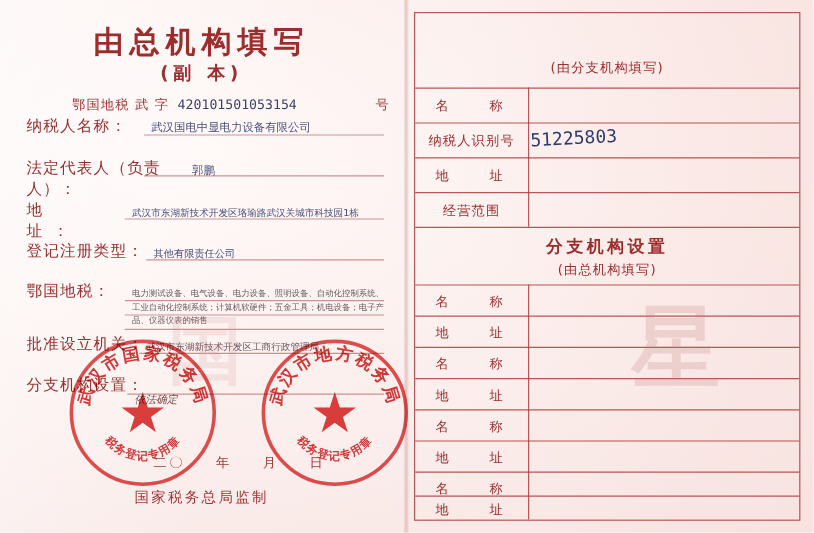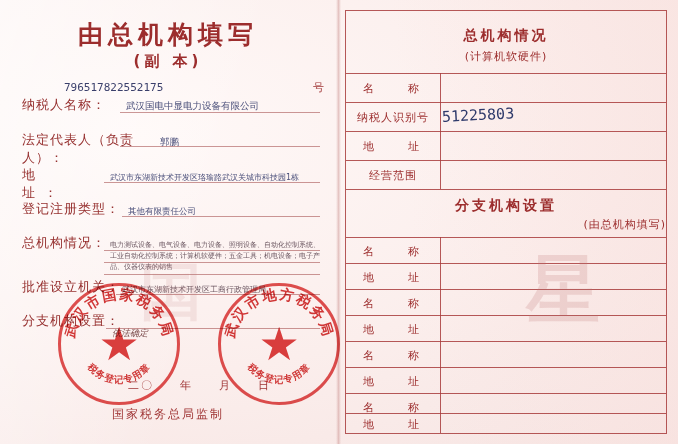--- a/index.html
+++ b/index.html
@@ -255,21 +255,22 @@
 <div id="page">
   <div id="paper"></div>
   <div id="fold"></div>
 
   <div id="left">
 
     <div id="doc-title" class="cn">由总机构填写</div>
     <div id="doc-subtitle" class="cn">(副 本)</div>
 
     <div id="serial-row">
-      <span class="serial-num">796517822552175</span>
+      <span class="serial-pre">鄂国地税 武 字</span>
+      <span class="serial-num">420101501053154</span>
       <span class="serial-suffix">号</span>
     </div>
 
     <div class="field" style="top:96px;">
       <span class="lab">纳税人名称：</span>
     </div>
     <div class="valline" style="left:126px; top:100px; font-size:9.5px; color:#4a4f7a;">武汉国电中显电力设备有限公司</div>
     <div class="uline" style="left:120px; top:112px; width:200px;"></div>
 
     <div class="field" style="top:131px;">
@@ -284,21 +285,21 @@
     <div class="valline" style="left:110px; top:172px; font-size:8px; color:#4a4f7a;">武汉市东湖新技术开发区珞瑜路武汉关城市科技园1栋</div>
     <div class="uline" style="left:104px; top:182px; width:216px;"></div>
 
     <div class="field" style="top:200px;">
       <span class="lab" style="width:112px;">登记注册类型：</span>
     </div>
     <div class="valline" style="left:128px; top:206px; font-size:8.5px; color:#4a4f7a;">其他有限责任公司</div>
     <div class="uline" style="left:122px; top:216px; width:198px;"></div>
 
     <div class="field" style="top:234px;">
-      <span class="lab" style="width:96px;">总机构情况：</span>
+      <span class="lab" style="width:96px;">鄂国地税：</span>
     </div>
     <div class="valline" style="left:110px; top:240px; font-size:7px; color:#6b5660; width:210px; white-space:normal; line-height:11px;">电力测试设备、电气设备、电力设备、照明设备、自动化控制系统、工业自动化控制系统；计算机软硬件；五金工具；机电设备；电子产品、仪器仪表的销售</div>
     <div class="uline" style="left:104px; top:250px; width:216px;"></div>
     <div class="uline" style="left:104px; top:262px; width:216px;"></div>
     <div class="uline" style="left:104px; top:274px; width:216px;"></div>
 
     <div class="field" style="top:278px;">
       <span class="lab" style="width:112px;font-family:Liberation Mono, monospace;">批准设立机关：</span>
     </div>
     <div class="valline" style="left:122px; top:284px; font-size:8px; color:#6b5660;">武汉市东湖新技术开发区工商行政管理局</div>
@@ -347,22 +348,21 @@
       </div>
       <div class="star">★</div>
     </div>
 
     <div id="date-line" class="cn">二〇　　年　　月　　日</div>
     <div id="issuer" class="cn">国家税务总局监制</div>
   </div>
 
   <div id="right">
 
-    <div class="rtitle" style="top:16px;">总机构情况</div>
-    <div class="rsub" style="top:38px;">(计算机软硬件)</div>
+    <div class="rsub" style="top:38px;">(由分支机构填写)</div>
 
     <div class="hline" style="top:62px;"></div>
 
     <div class="vline" style="left:94px; top:62px; height:116px;"></div>
 
     <div class="rrow-label" style="left:4px; top:70px;">名　　称</div>
     <div class="rrow-val" style="top:70px;"></div>
     <div class="hline" style="top:91px;"></div>
 
     <div class="rrow-label tight" style="left:4px; top:99px;">纳税人识别号</div>
@@ -371,21 +371,21 @@
 
     <div class="rrow-label" style="left:4px; top:128px;">地　　址</div>
     <div class="rrow-val" style="top:128px;"></div>
     <div class="hline" style="top:149px;"></div>
 
     <div class="rrow-label tight" style="left:4px; top:157px;">经营范围</div>
     <div class="rrow-val" style="top:157px;"></div>
     <div class="hline" style="top:178px;"></div>
 
     <div class="rtitle" style="top:186px;">分支机构设置</div>
-    <div class="rsub" style="top:206px;text-align:right;">(由总机构填写)</div>
+    <div class="rsub" style="top:206px;">(由总机构填写)</div>
     <div class="hline" style="top:226px;"></div>
 
     <div class="vline" style="left:94px; top:226px; height:196px;"></div>
 
     <div class="rrow-label" style="left:4px; top:233px;">名　　称</div>
     <div class="rrow-val" style="top:233px;"></div>
     <div class="hline" style="top:252px;"></div>
 
     <div class="rrow-label" style="left:4px; top:259px;">地　　址</div>
     <div class="rrow-val" style="top:259px;"></div>

